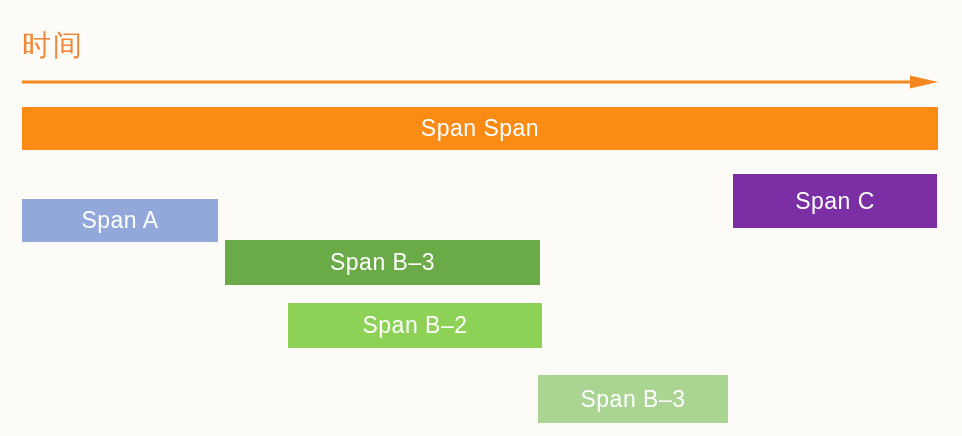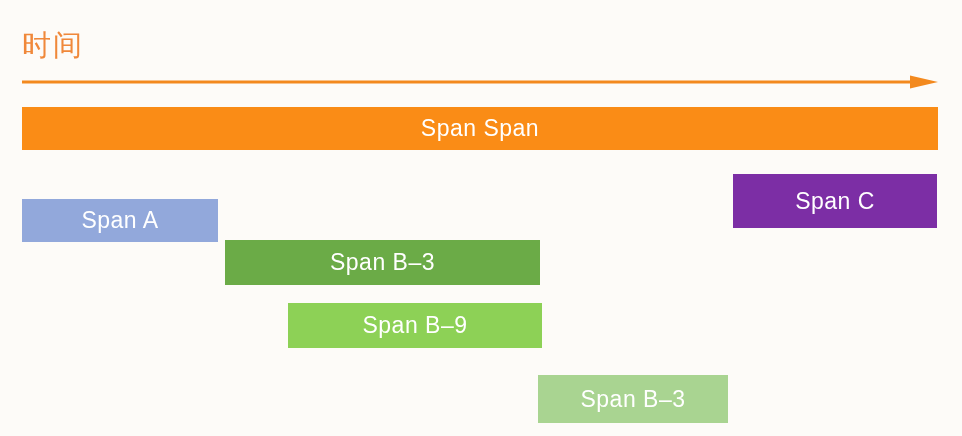--- a/index.html
+++ b/index.html
@@ -70,17 +70,17 @@
 
   <div class="bar bar-root">Span Span</div>
 
   <div class="bar bar-a">Span A</div>
 
 
   <div class="bar bar-c">Span C</div>
 
   <div class="bar bar-b1">Span B–3</div>
 
-  <div class="bar bar-b2">Span B–9</div>
+  <div class="bar bar-b2">Span B–2</div>
 
   <div class="bar bar-b3">Span B–3</div>
 
 </div>
 
 </body></html>

